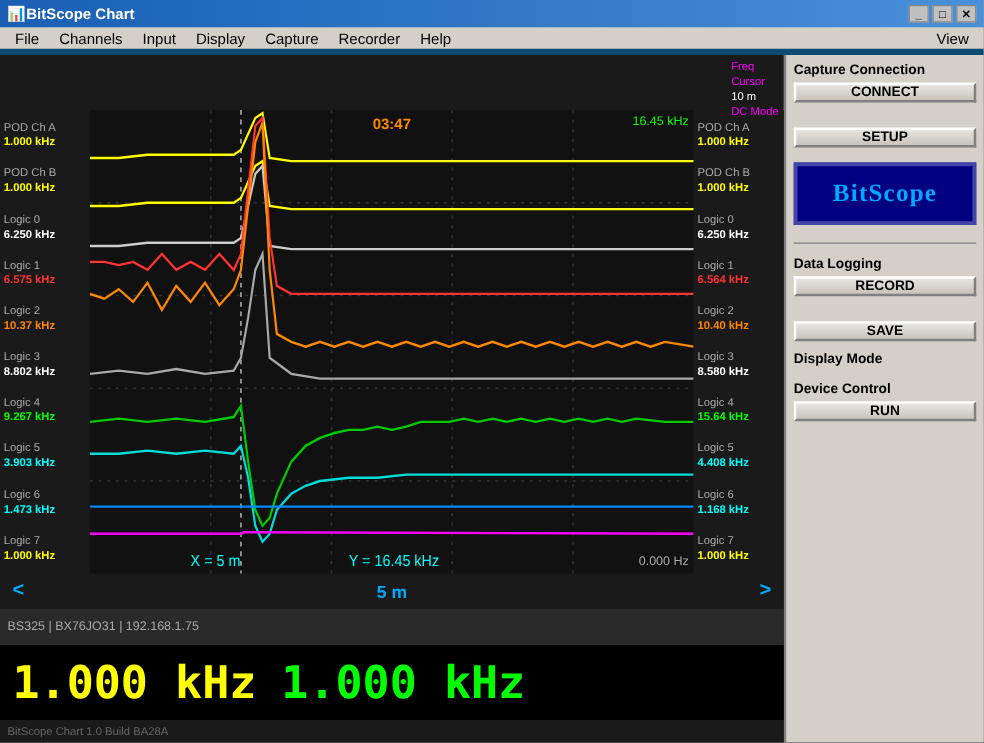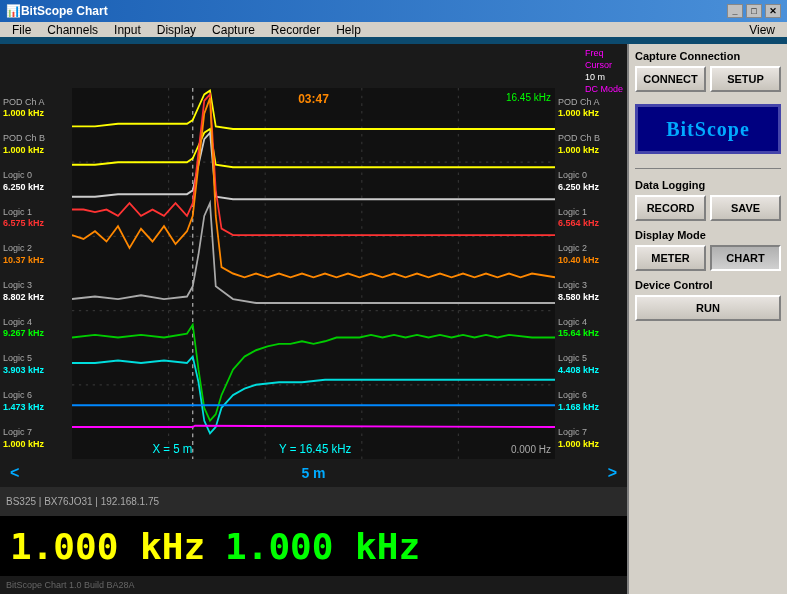--- a/index.html
+++ b/index.html
@@ -22,21 +22,21 @@
       display: flex; align-items: center; justify-content: center; font-size: 9px; cursor: pointer; color: #000;
     }
 
     
     #menubar {
       background: #d4d0c8;
       height: 22px;
       display: flex;
       align-items: center;
       padding: 0 4px;
-      border-bottom: 7px solid #0c4a6e;
+      border-bottom: 5px solid #0c4a6e;
     }
     .menu-item {
       padding: 2px 8px;
       cursor: pointer;
       font-size: 12px;
     }
     #menubar .view-label { margin-left: auto; padding-right: 8px; font-size: 12px; }
 
     
     #main {
@@ -191,21 +191,22 @@
 
     .panel-section-title {
       font-size: 11px;
       font-weight: bold;
       color: #000;
       margin-bottom: 4px;
     }
 
     .panel-buttons {
       display: flex;
-      gap: 4px;
+      gap: 20px;
+      flex-direction: column;
     }
 
     .panel-btn {
       flex: 1;
       height: 26px;
       background: linear-gradient(to bottom, #e8e4e0, #c8c4bc);
       border: 2px solid;
       border-color: #ffffff #808080 #808080 #ffffff;
       font-size: 11px;
       font-weight: bold;
@@ -472,24 +473,20 @@
     <div>
       <div class="panel-section-title">Data Logging</div>
       <div class="panel-buttons">
         <button class="panel-btn">RECORD</button>
         <button class="panel-btn">SAVE</button>
       </div>
     </div>
 
     <div>
       <div class="panel-section-title">Display Mode</div>
-      <div class="panel-buttons">
-        <button class="panel-btn">METER</button>
-        <button class="panel-btn active">CHART</button>
-      </div>
     </div>
 
     <div>
       <div class="panel-section-title">Device Control</div>
       <div class="panel-buttons">
         <button class="panel-btn">RUN</button>
       </div>
     </div>
 
   </div>

